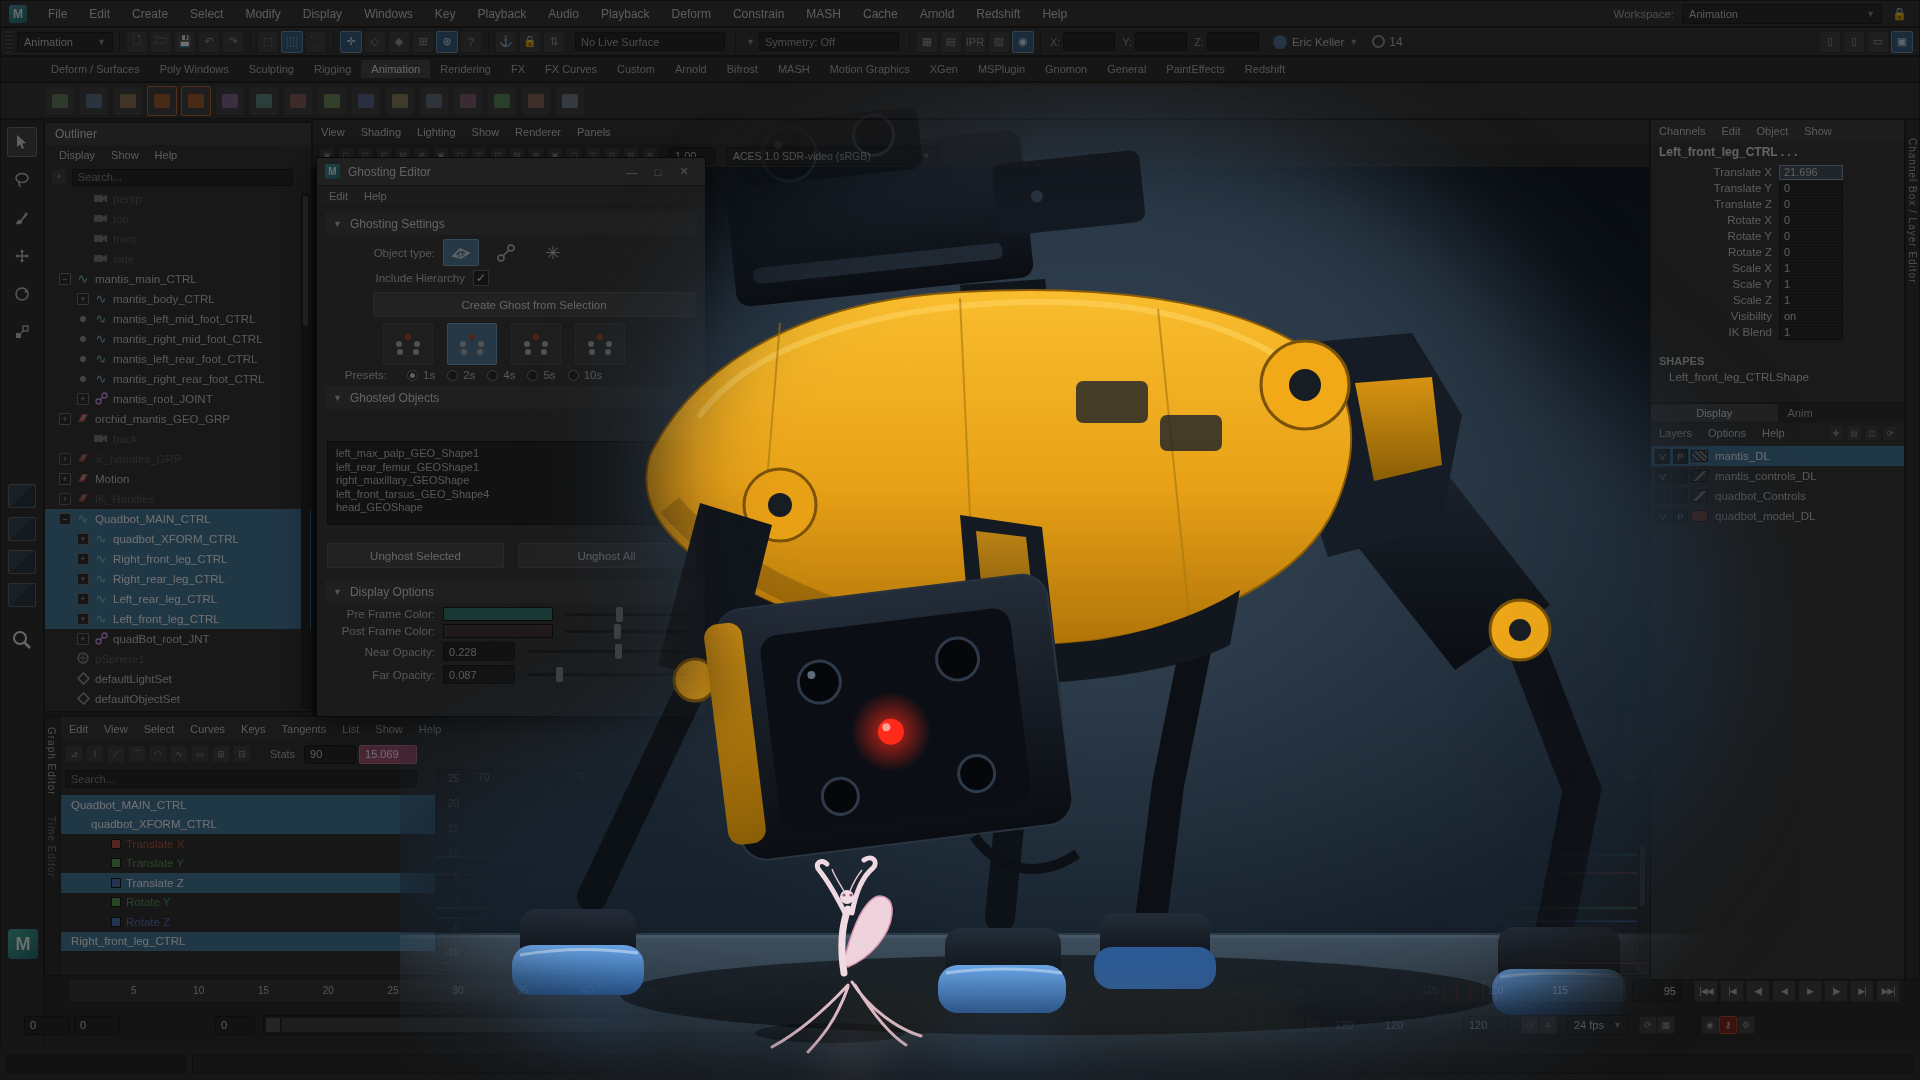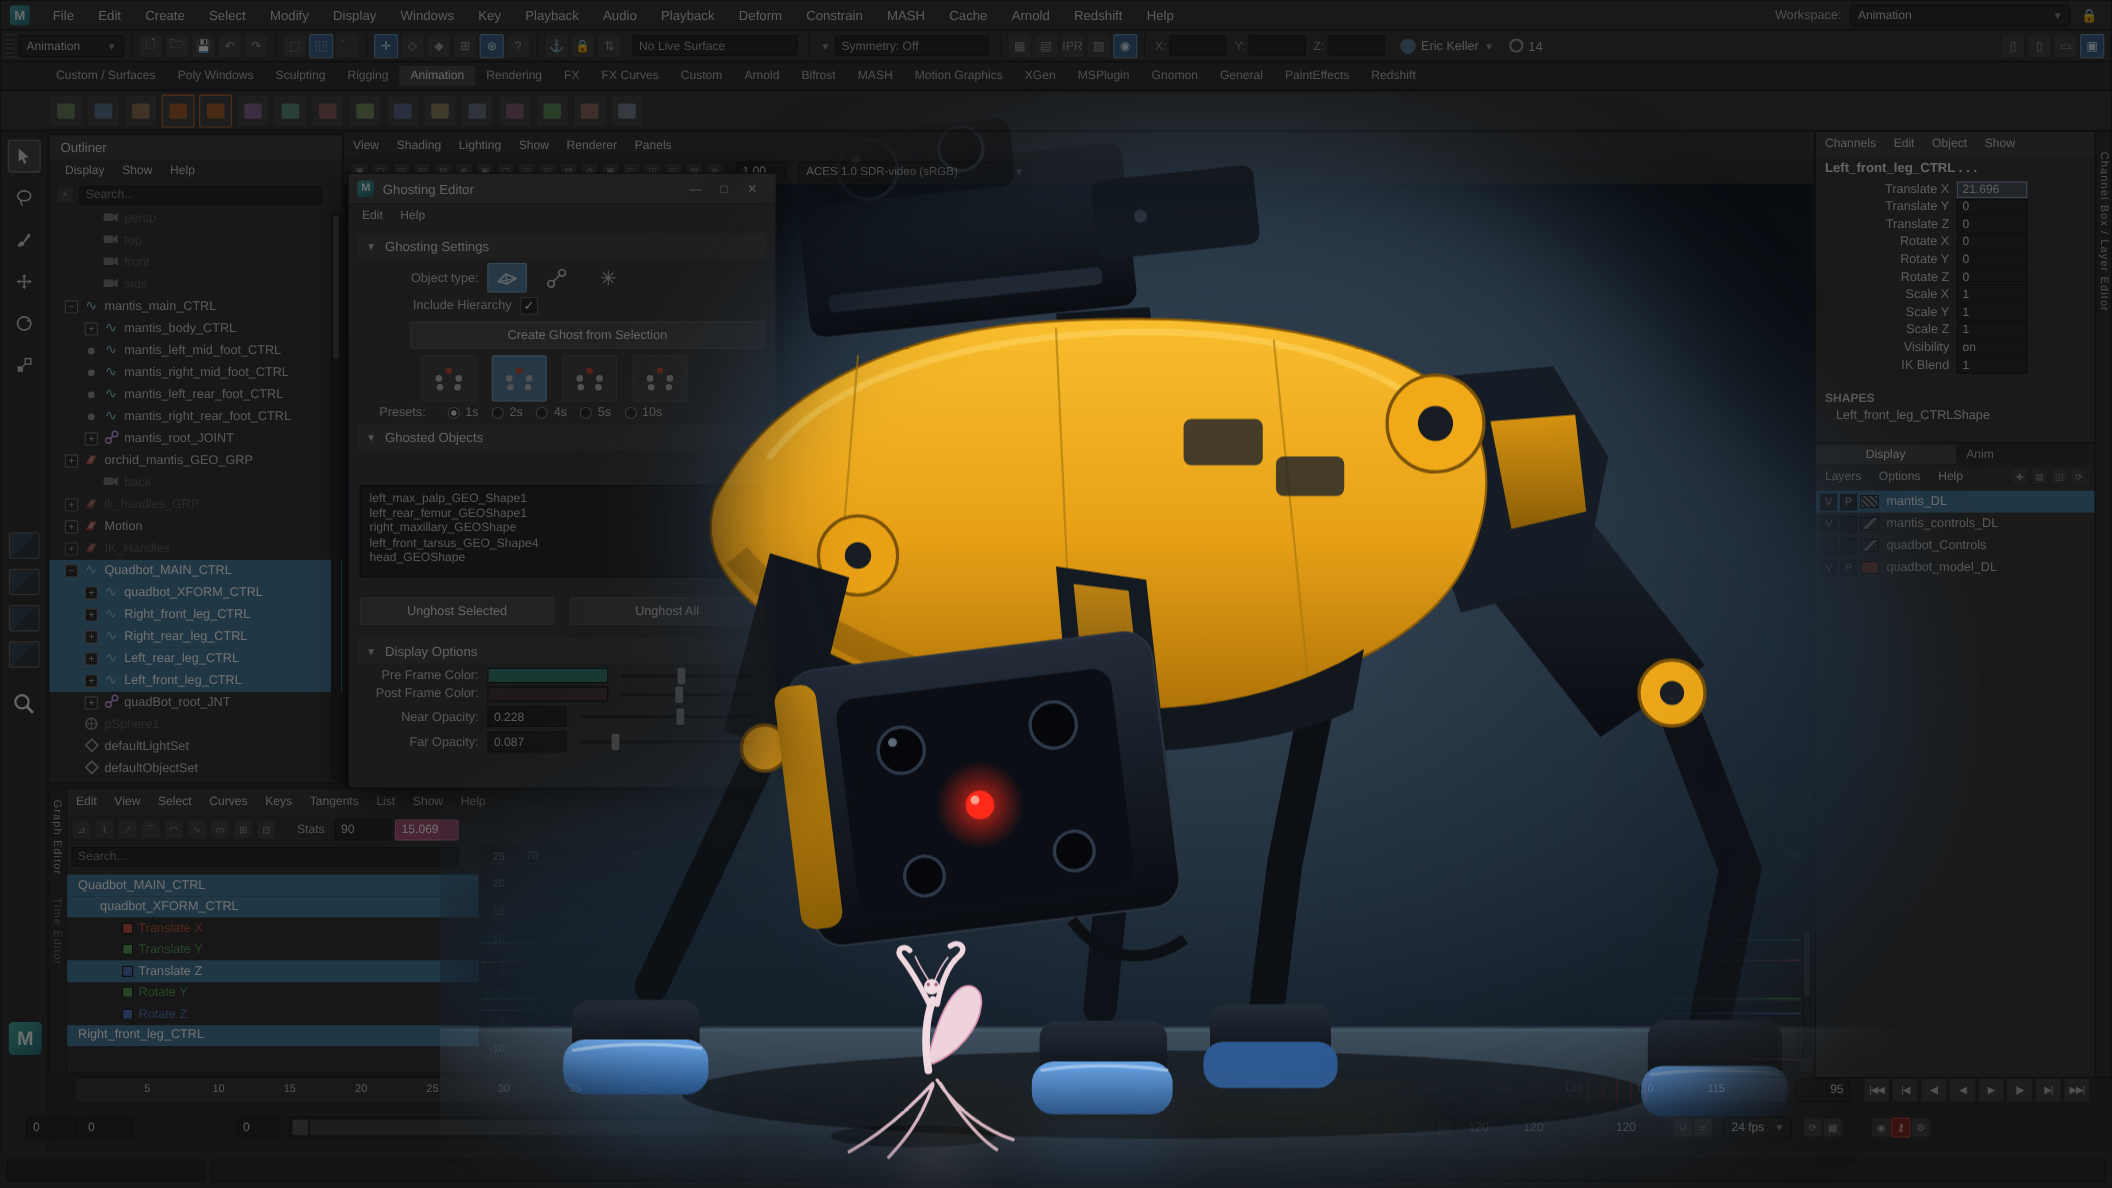--- a/index.html
+++ b/index.html
@@ -204,21 +204,21 @@
   <div style="flex:1"></div>
   <div class="flex" id="sl-sidebar" style="gap:2px;margin-right:6px">
       <span class="sq">▯</span>
       <span class="sq">▯</span>
       <span class="sq">▭</span>
       <span class="sq hl">▣</span>
     </div>
 </div>
 
 <div class="panel flex" id="shelftabs" style="left:0;top:56px;width:1920px;height:26px;background:#343434;padding-left:40px">
-    <span class="tab">Custom / Surfaces</span>
+    <span class="tab">Deform / Surfaces</span>
     <span class="tab">Poly Windows</span>
     <span class="tab">Sculpting</span>
     <span class="tab">Rigging</span>
     <span class="tab active">Animation</span>
     <span class="tab">Rendering</span>
     <span class="tab">FX</span>
     <span class="tab">FX Curves</span>
     <span class="tab">Custom</span>
     <span class="tab">Arnold</span>
     <span class="tab">Bifrost</span>

